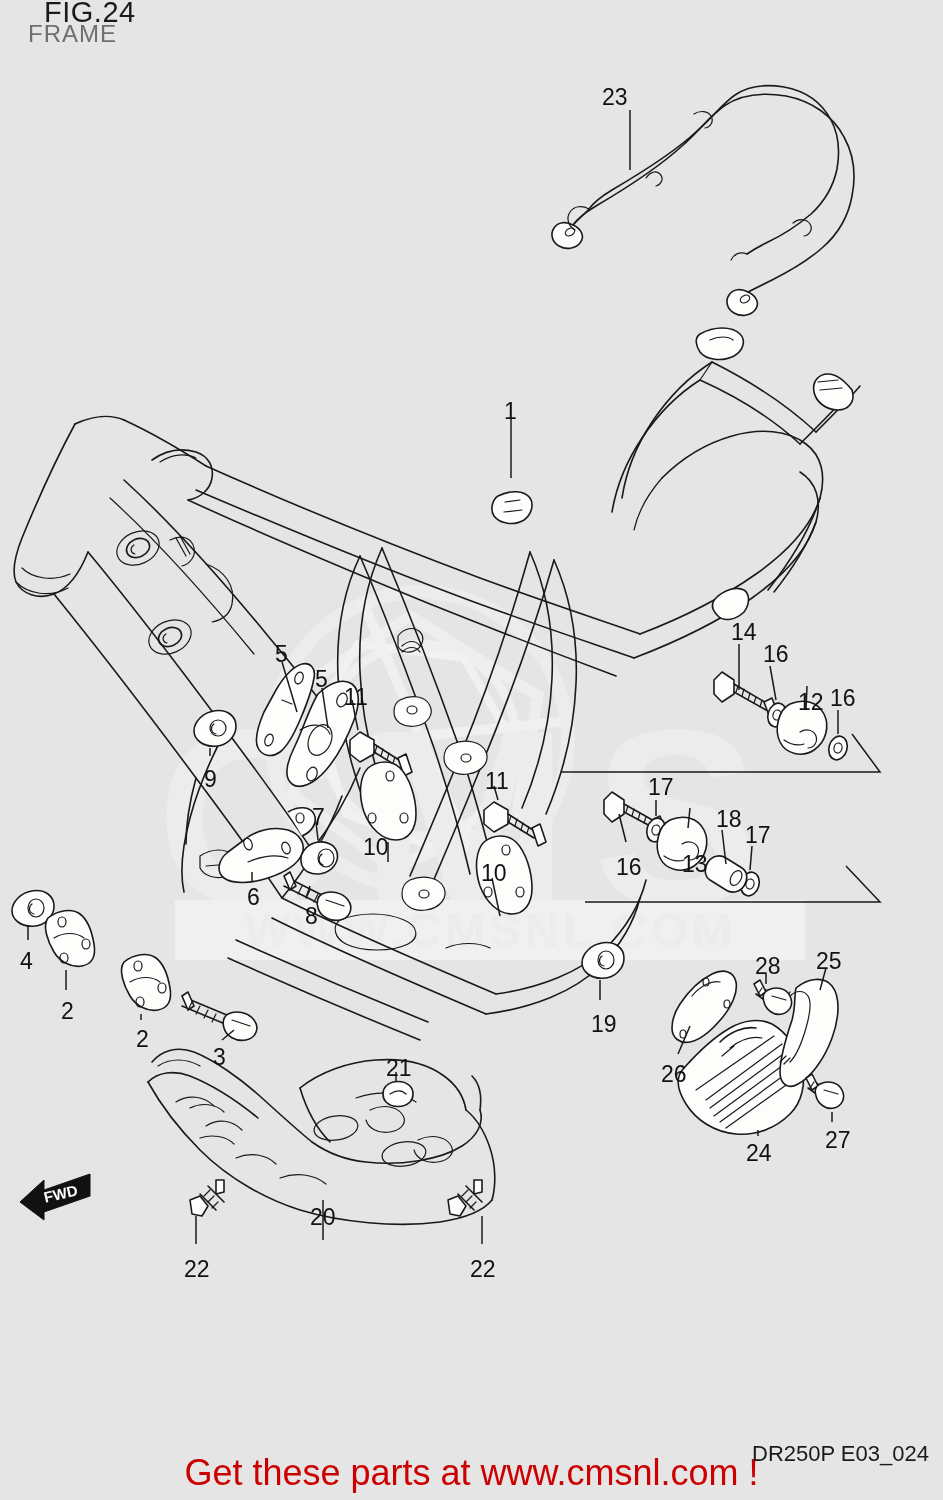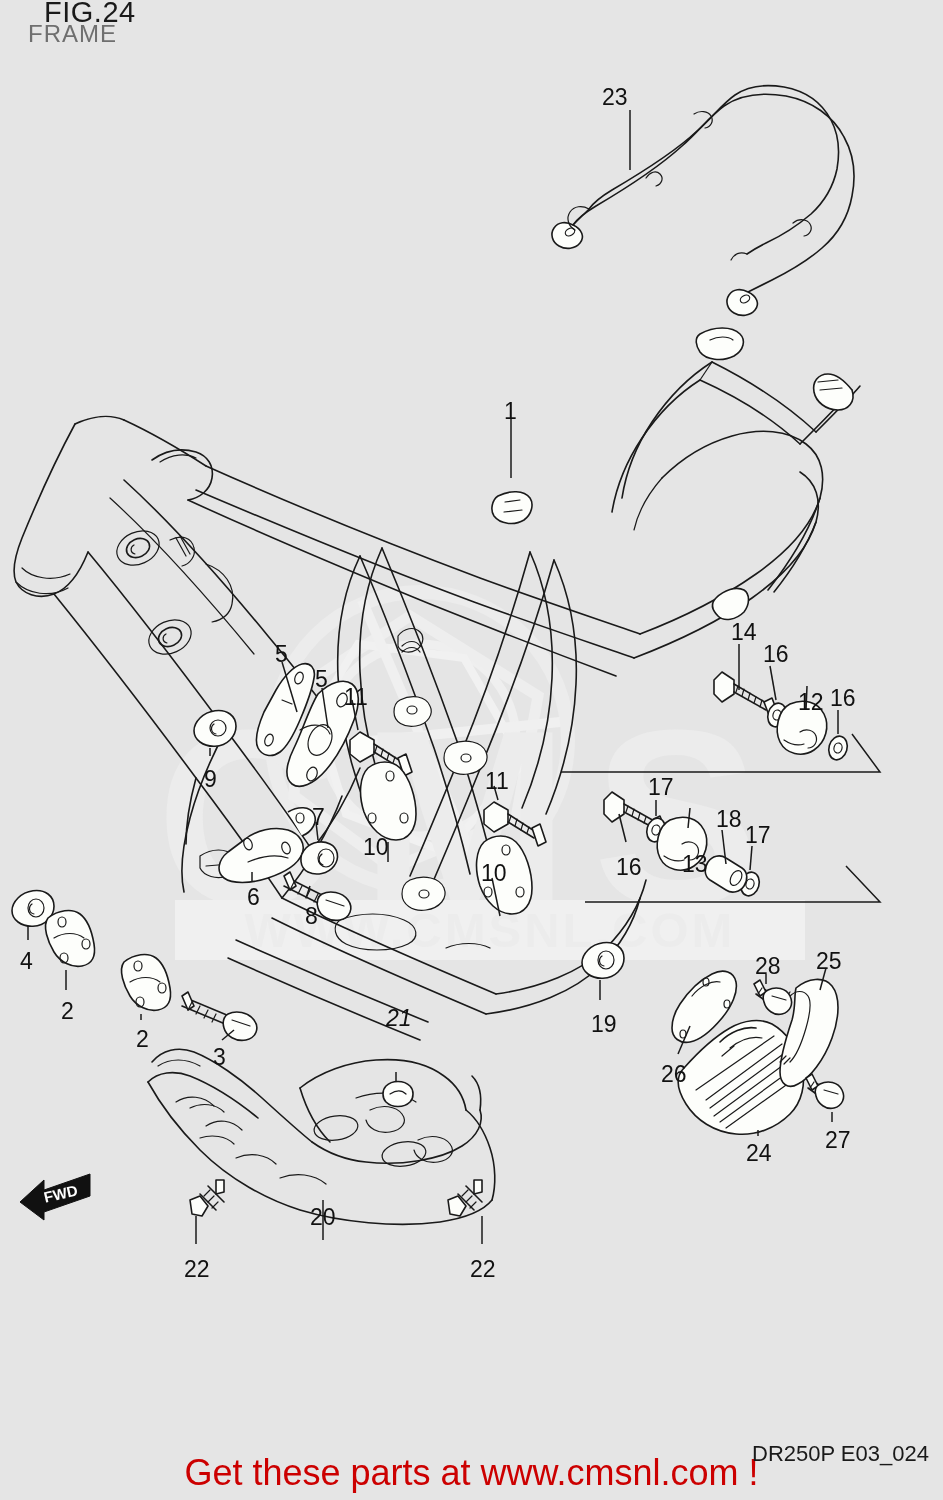--- a/index.html
+++ b/index.html
@@ -635,21 +635,21 @@
     <span class="callout" style="left:481px;top:862px;">10</span>
     <span class="callout" style="left:247px;top:886px;">6</span>
     <span class="callout" style="left:305px;top:905px;">8</span>
     <span class="callout" style="left:20px;top:950px;">4</span>
     <span class="callout" style="left:61px;top:1000px;">2</span>
     <span class="callout" style="left:755px;top:955px;">28</span>
     <span class="callout" style="left:816px;top:950px;text-align:right;">25</span>
     <span class="callout" style="left:591px;top:1013px;">19</span>
     <span class="callout" style="left:136px;top:1028px;">2</span>
     <span class="callout" style="left:213px;top:1046px;">3</span>
-    <span class="callout" style="left:386px;top:1007px;font-style:italic;">21</span>
+    <span class="callout" style="left:386px;top:1057px;">21</span>
     <span class="callout" style="left:661px;top:1063px;">26</span>
     <span class="callout" style="left:825px;top:1129px;">27</span>
     <span class="callout" style="left:746px;top:1142px;">24</span>
     <span class="callout" style="left:184px;top:1258px;">22</span>
     <span class="callout" style="left:310px;top:1206px;">20</span>
     <span class="callout" style="left:470px;top:1258px;">22</span>
   </div>
 
   <div id="footer-promo">Get these parts at www.cmsnl.com !</div>
   <div id="footer-code">DR250P E03_024</div>

